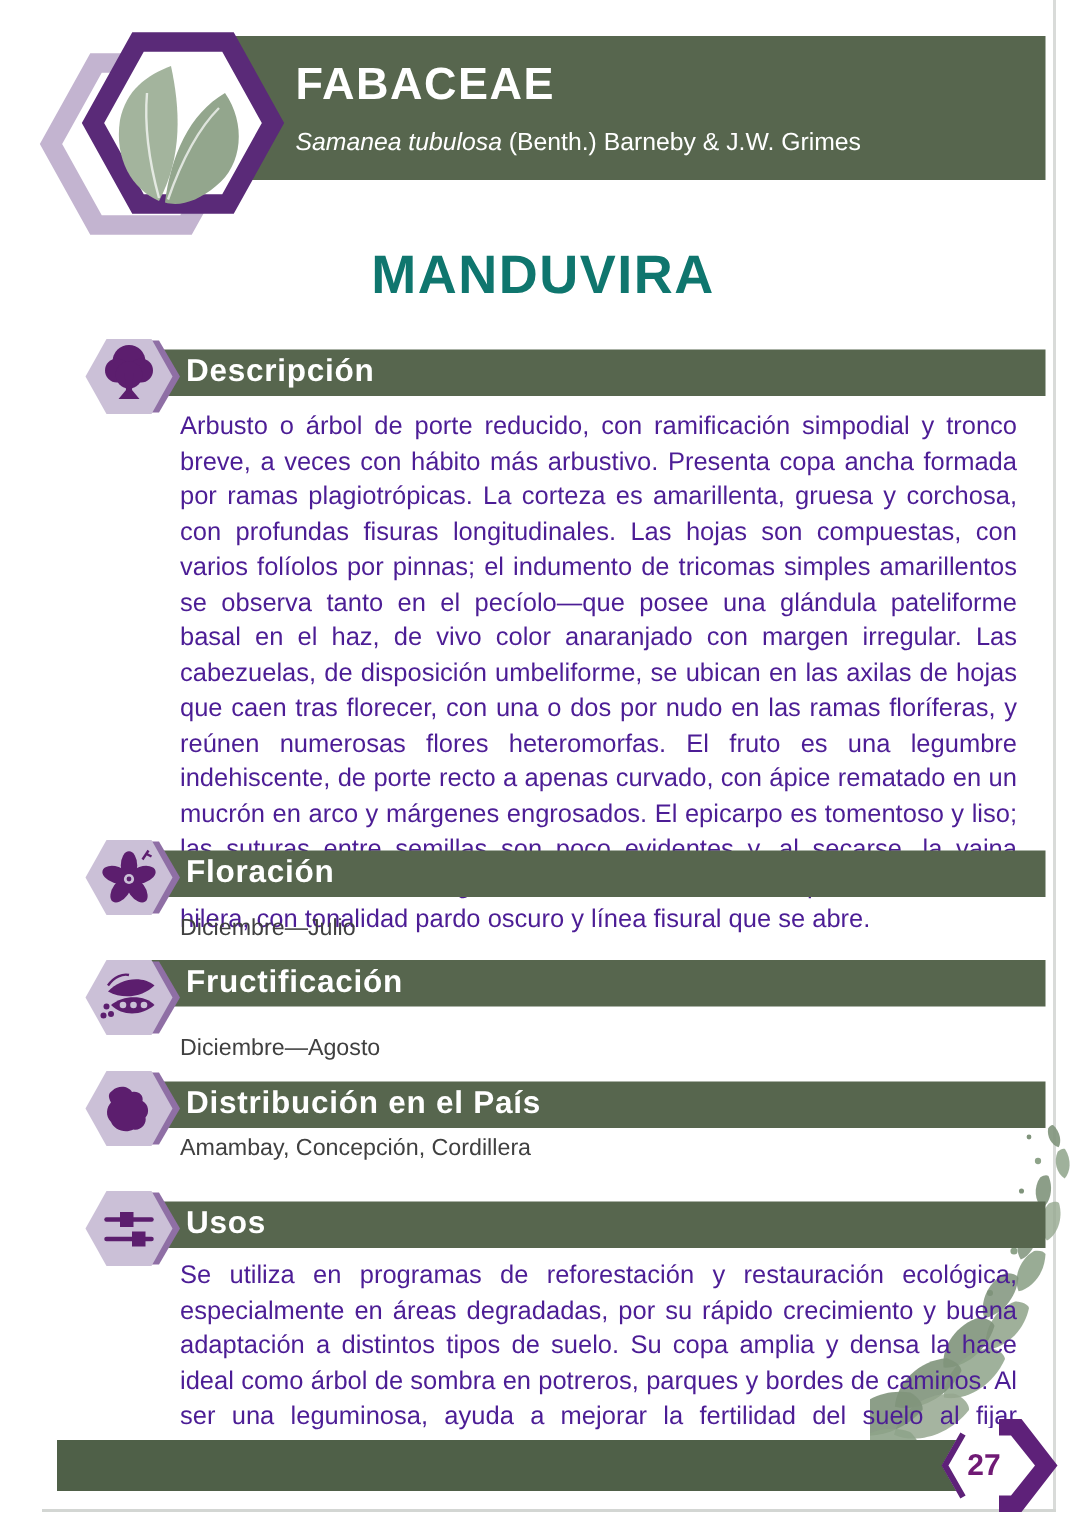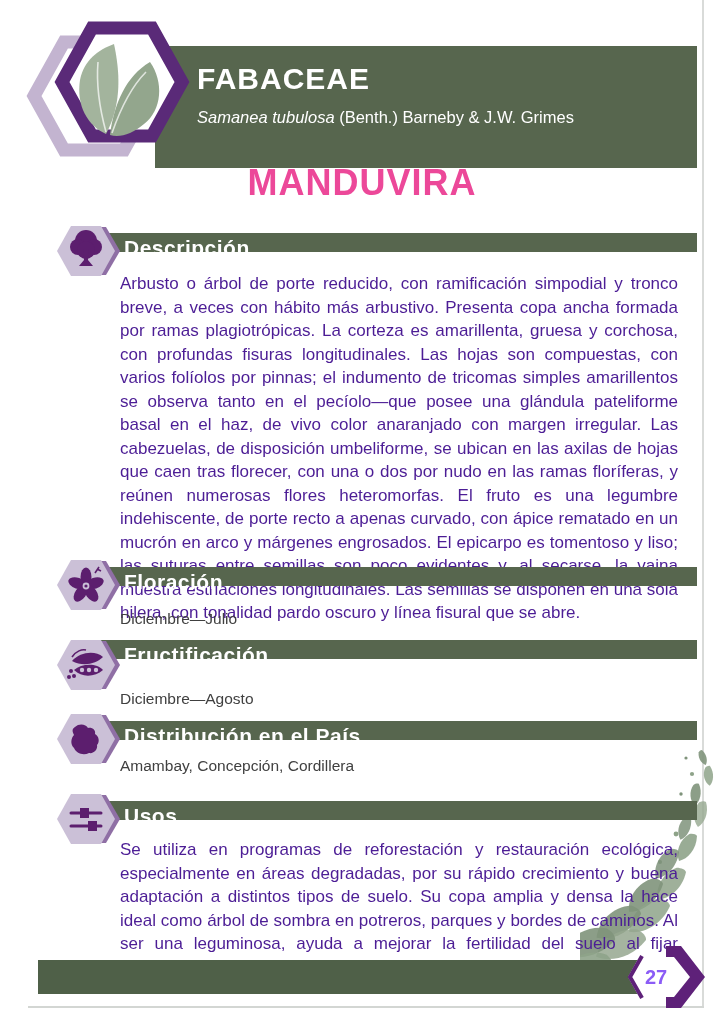--- a/index.html
+++ b/index.html
@@ -6,60 +6,60 @@
   .page{
     position:relative;width:724px;height:1024px;background:#ffffff;overflow:hidden;
     font-family:"Liberation Sans", sans-serif;color:#3f3f3f;
   }
   
   .edge-right{position:absolute;left:702px;top:0;width:2px;height:1008px;background:#d9dbd9;}
   .edge-bottom{position:absolute;left:28px;top:1006px;width:676px;height:2px;background:#d3d6d3;}
 
   
   .banner{
-    position:absolute;left:155px;top:46px;width:542px;height:122px;background:#57664e;
+    position:absolute;left:155px;top:24px;width:542px;height:96px;background:#57664e;
   }
   .banner .family{
     position:absolute;left:42px;top:16px;font-size:30px;font-weight:bold;color:#ffffff;letter-spacing:1px;
   }
   .banner .species-line{
     position:absolute;left:42px;top:62px;font-size:16.5px;color:#ffffff;
   }
   .banner .species-line .sp{font-style:italic;}
   .logo{position:absolute;left:26px;top:14px;width:164px;height:150px;}
 
   .main-title{
     position:absolute;left:0;top:162px;width:724px;text-align:center;
-    font-size:36px;font-weight:bold;letter-spacing:1px;color:#ec4899;
+    font-size:36px;font-weight:bold;letter-spacing:1px;color:#0f766e;
   }
 
   
   .section-bar{
-    position:absolute;left:96px;width:601px;height:19px;background:#57664e;
+    position:absolute;left:96px;width:601px;height:31px;background:#57664e;
   }
   .section-bar .bar-label{
     position:absolute;left:28px;top:3px;font-size:21px;font-weight:bold;color:#ffffff;letter-spacing:0.5px;
   }
   .hex-badge{position:absolute;left:56px;width:64px;height:54px;}
 
   .body-text{
     position:absolute;left:120px;width:558px;margin:0;
     font-size:17px;line-height:23.5px;text-align:justify;color:#4c1d95;
     hyphens:auto;-webkit-hyphens:auto;
   }
   .mini-text{
     position:absolute;left:120px;margin:0;font-size:15.5px;color:#404040;
   }
 
   
   .footer-bar{position:absolute;left:38px;top:960px;width:602px;height:34px;background:#4f6048;}
   .page-badge{position:absolute;left:626px;top:944px;width:84px;height:72px;}
   .page-badge .num{
     position:absolute;left:8px;top:22px;width:44px;text-align:center;
-    font-size:20px;font-weight:bold;color:#8b5cf6;
+    font-size:20px;font-weight:bold;color:#701a75;
   }
   .leaf-garland{position:absolute;left:580px;top:742px;width:144px;height:240px;z-index:1;}
   .content-layer{position:relative;z-index:2;}
   .svg-abs{position:absolute;left:0;top:0;}
 </style>
 </head>
 <body>
 
 <div class="page">
 

